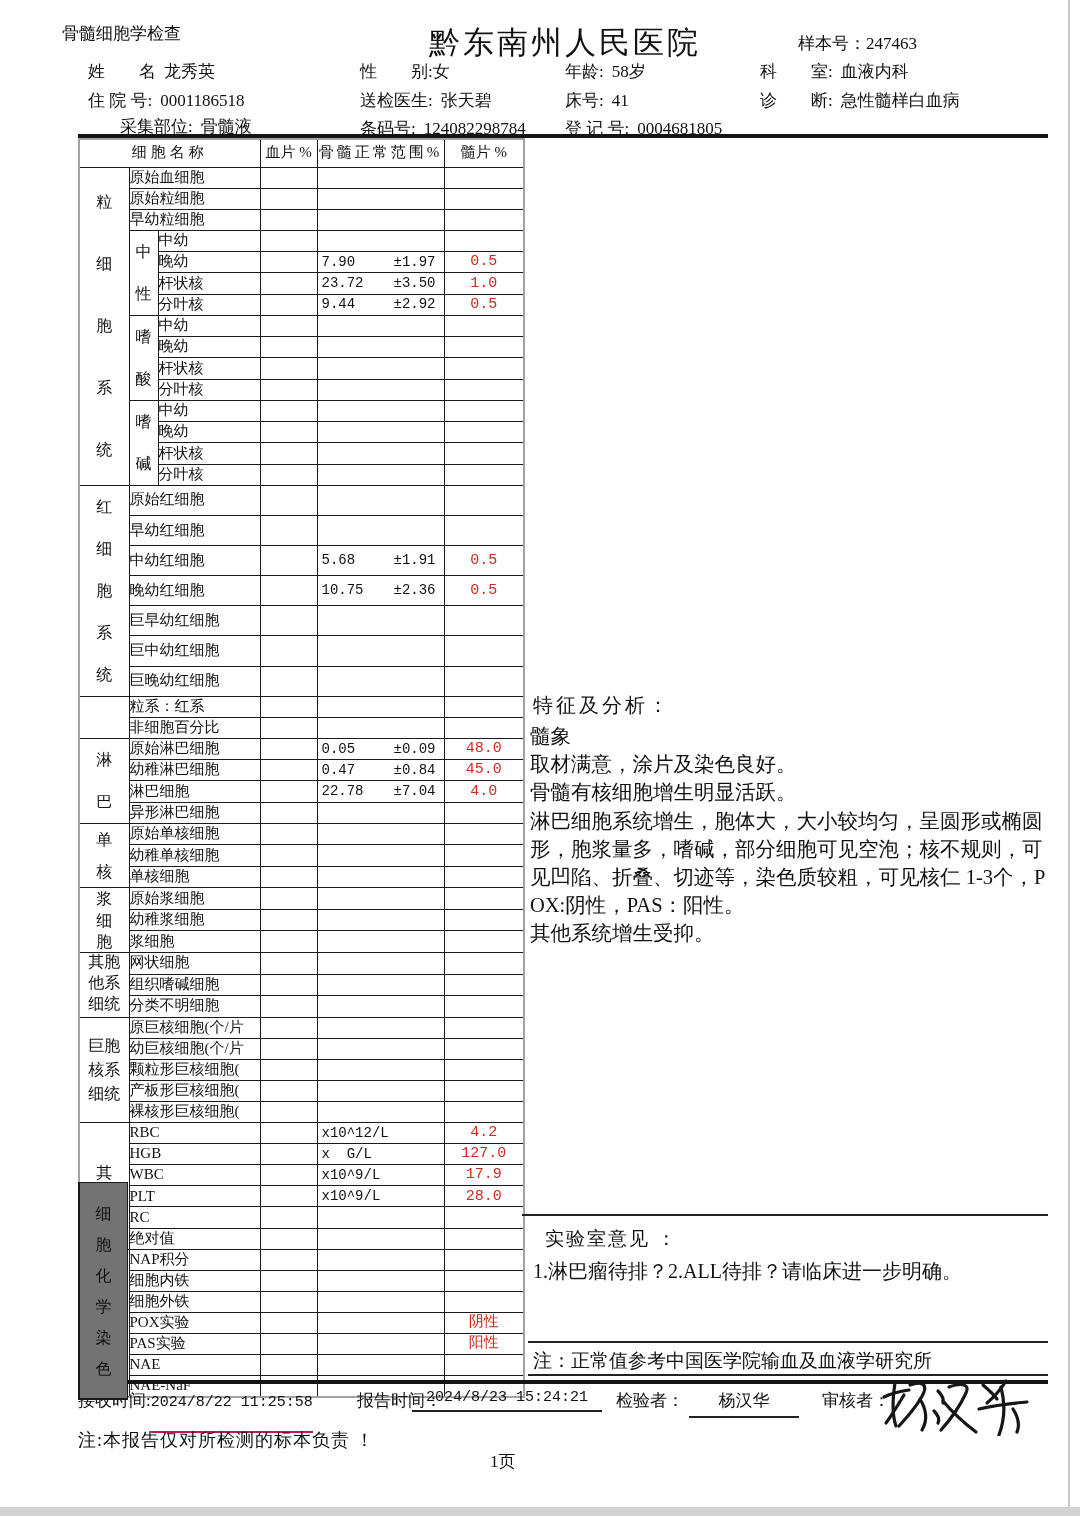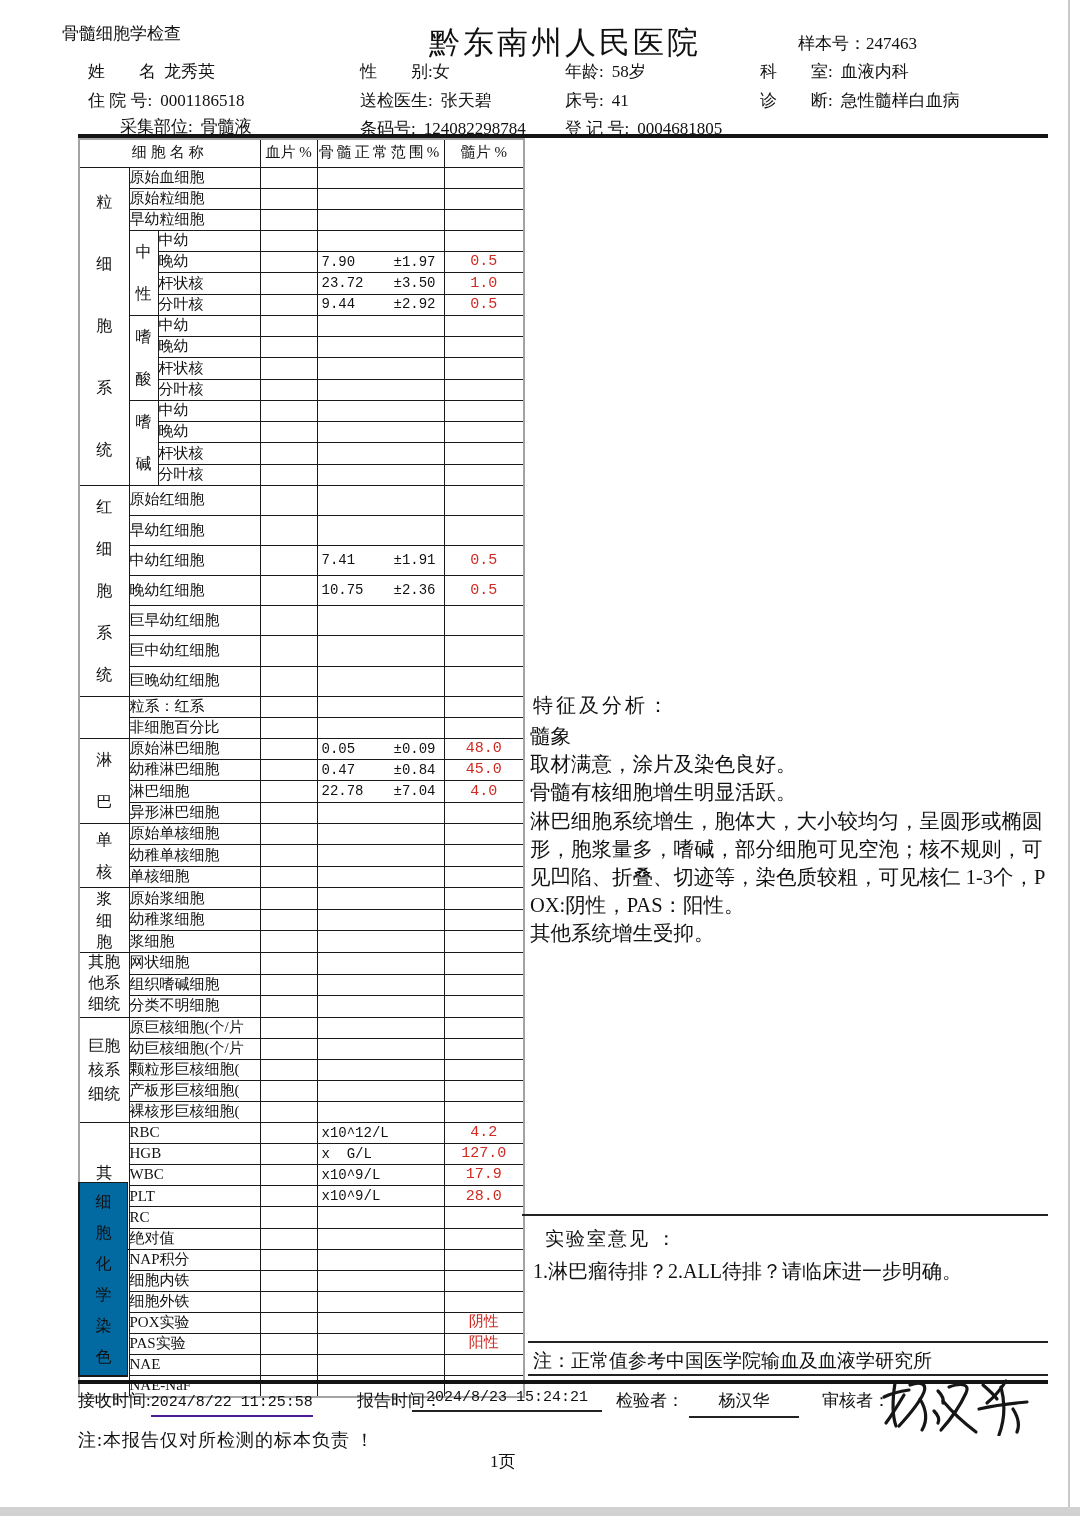--- a/index.html
+++ b/index.html
@@ -32,36 +32,36 @@
   td.name{padding-left:5px;white-space:nowrap;overflow:hidden;}
   td.cat,td.sub{vertical-align:middle;text-align:center;}
   .catv{margin:0 auto;word-break:break-all;font-size:16px;line-height:29px;width:18px;text-align:center;}
   .subv{margin:0 auto;word-break:break-all;font-size:16px;line-height:42px;width:17px;text-align:center;}
   td.range{vertical-align:middle;}
   .rangewrap{display:flex;align-items:center;width:100%;}
   .rv{padding-left:4px;width:72px;white-space:pre;overflow:hidden;font-family:"Liberation Mono","DejaVu Sans Mono",monospace;font-size:14px;}
   .rs{flex:1;white-space:pre;font-family:"Liberation Mono","DejaVu Sans Mono",monospace;font-size:14px;}
   td.marrow{text-align:center;color:#cf2a21;font-family:"Liberation Mono","DejaVu Sans Mono",monospace;font-size:14px;}
   
-  .chembox{left:78px;top:1182px;width:50px;height:195px;background:#0369a1;border:1px solid #1a1a1a;
+  .chembox{left:78px;top:1182px;width:50px;height:218px;background:#737373;border:1px solid #1a1a1a;
            border-left-width:2px;border-bottom-width:2px;box-sizing:border-box;z-index:5;
            display:flex;align-items:center;justify-content:center;}
   .chembox .catv{line-height:31px;}
 
   
   .ana-title{left:533px;top:692px;font-size:20px;letter-spacing:3px;}
   .ana-body{left:530px;top:722px;width:518px;font-size:20.5px;}
   .ana-line{line-height:28.2px;line-break:anywhere;}
   .op-title{left:545px;top:1226px;font-size:19px;letter-spacing:2px;}
   .op-text{left:533px;top:1258px;width:512px;font-size:20px;line-break:anywhere;}
   .refnote{left:533px;top:1348px;font-size:19px;}
 
   
   .foot{font-size:17px;white-space:nowrap;}
-  .u-inline{border-bottom:2px solid #4c1d95;padding-bottom:4px;}
+  .u-inline{border-bottom:2px solid #be185d;padding-bottom:20px;}
   .u-block{border-bottom:2px solid #222;padding-bottom:4px;text-align:center;}
   .ftime{font-family:"Liberation Mono","DejaVu Sans Mono",monospace;font-size:15px;}
   .disclaimer{left:78px;top:1428px;font-size:18px;letter-spacing:1px;}
   .pageno{left:490px;top:1450px;font-size:17px;}
   .sig{left:880px;top:1376px;}
 </style>
 </head>
 <body>
 
 <div id="doc">
@@ -232,21 +232,21 @@
           <td class="name" colspan="2">早幼红细胞</td>
           <td class="blood"></td>
           <td class="range"></td>
           <td class="marrow"></td>
         </tr>
         <tr class="trow">
           <td class="name" colspan="2">中幼红细胞</td>
           <td class="blood"></td>
           <td class="range">
             <div class="rangewrap">
-              <span class="rv">7.41</span>
+              <span class="rv">5.68</span>
               <span class="rs">±1.91</span>
             </div>
           </td>
           <td class="marrow">0.5</td>
         </tr>
         <tr class="trow">
           <td class="name" colspan="2">晚幼红细胞</td>
           <td class="blood"></td>
           <td class="range">
             <div class="rangewrap">

